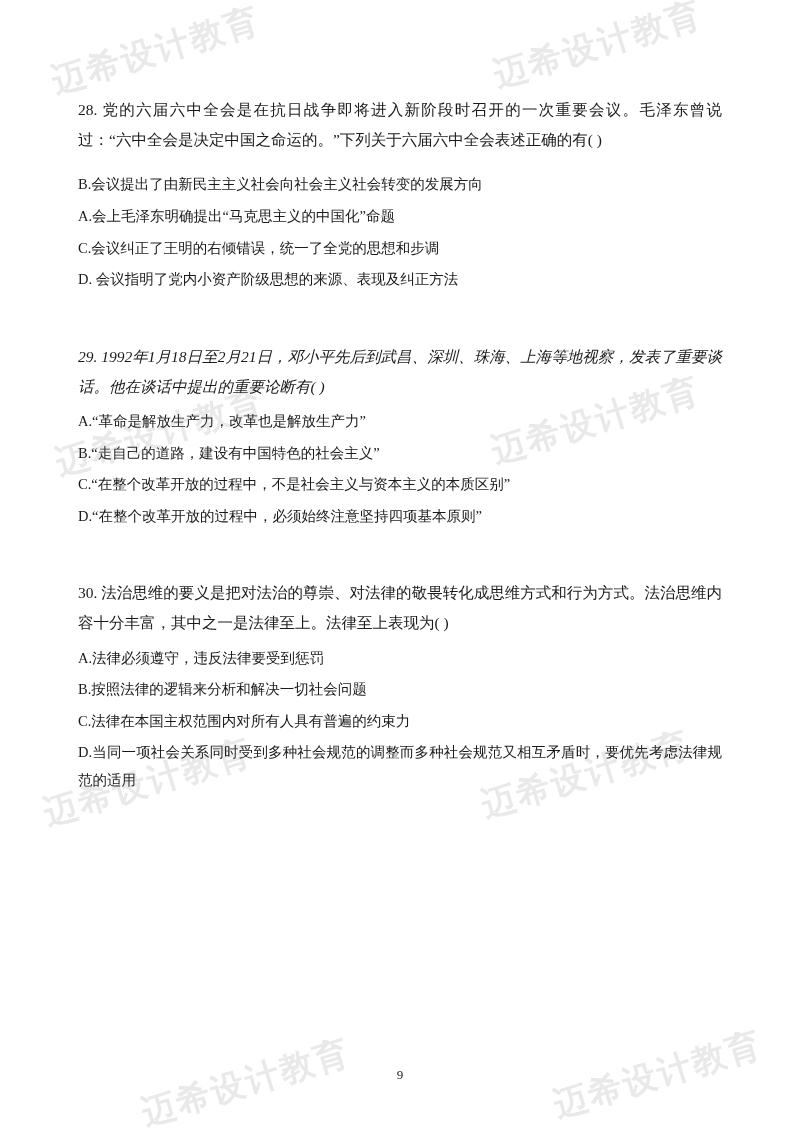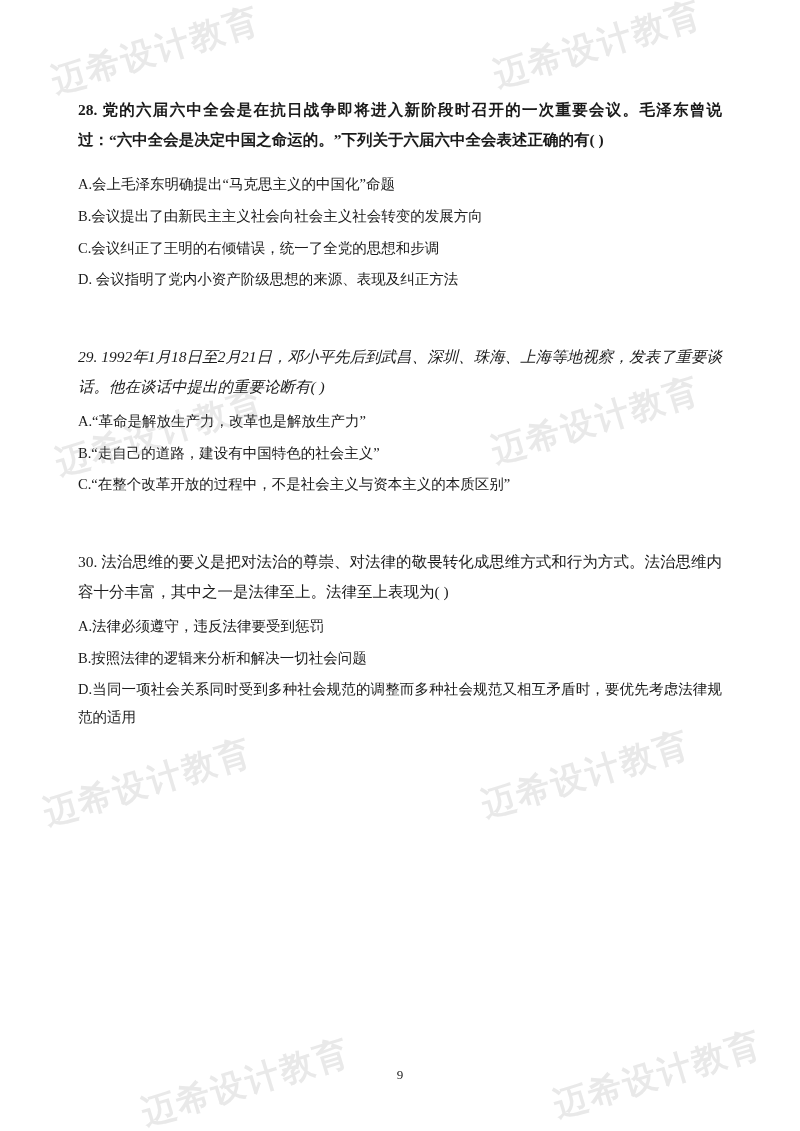--- a/index.html
+++ b/index.html
@@ -56,21 +56,21 @@
   .q-stem.light {
     font-weight: 400;
     font-style: italic;
   }
   .opt {
     font-size: 14.5px;
     line-height: 1.9;
     margin: 0 0 4px 0;
     text-align: justify;
   }
-  .q28 .q-stem { font-weight: 700; }
+  .q28 .q-stem { font-weight: 400; }
   .q30 .q-stem { font-weight: 400; }
   .q31 .q-stem { font-weight: 700; }
   .q29 .q-stem { font-weight: 400; }
   .spacer-sm { height: 10px; }
   .spacer-md { height: 22px; }
   .page-number {
     position: absolute;
     bottom: 48px;
     left: 0;
     width: 100%;
@@ -94,41 +94,43 @@
     <div class="wm" style="left: 478px; top: 752px;">迈希设计教育</div>
     <div class="wm" style="left: 138px; top: 1060px;">迈希设计教育</div>
     <div class="wm" style="left: 550px; top: 1052px;">迈希设计教育</div>
   </div>
 
   <div class="content">
 
     <div class="question q28">
       <p class="q-stem">28. 党的六届六中全会是在抗日战争即将进入新阶段时召开的一次重要会议。毛泽东曾说过：“六中全会是决定中国之命运的。”下列关于六届六中全会表述正确的有(        )</p>
       <div class="spacer-sm"></div>
+      <p class="opt">B.会议提出了由新民主主义社会向社会主义社会转变的发展方向</p>
       <p class="opt">A.会上毛泽东明确提出“马克思主义的中国化”命题</p>
-      <p class="opt">B.会议提出了由新民主主义社会向社会主义社会转变的发展方向</p>
       <p class="opt">C.会议纠正了王明的右倾错误，统一了全党的思想和步调</p>
       <p class="opt">D. 会议指明了党内小资产阶级思想的来源、表现及纠正方法</p>
     </div>
 
     <div class="spacer-md"></div>
 
     <div class="question q29">
       <p class="q-stem light">29. 1992年1月18日至2月21日，邓小平先后到武昌、深圳、珠海、上海等地视察，发表了重要谈话。他在谈话中提出的重要论断有(        )</p>
       <p class="opt">A.“革命是解放生产力，改革也是解放生产力”</p>
       <p class="opt">B.“走自己的道路，建设有中国特色的社会主义”</p>
       <p class="opt">C.“在整个改革开放的过程中，不是社会主义与资本主义的本质区别”</p>
+      <p class="opt">D.“在整个改革开放的过程中，必须始终注意坚持四项基本原则”</p>
     </div>
 
     <div class="spacer-md"></div>
 
     <div class="question q30">
       <p class="q-stem">30. 法治思维的要义是把对法治的尊崇、对法律的敬畏转化成思维方式和行为方式。法治思维内容十分丰富，其中之一是法律至上。法律至上表现为(        )</p>
       <p class="opt">A.法律必须遵守，违反法律要受到惩罚</p>
       <p class="opt">B.按照法律的逻辑来分析和解决一切社会问题</p>
+      <p class="opt">C.法律在本国主权范围内对所有人具有普遍的约束力</p>
       <p class="opt">D.当同一项社会关系同时受到多种社会规范的调整而多种社会规范又相互矛盾时，要优先考虑法律规范的适用</p>
     </div>
 
     <div class="spacer-md"></div>
 
 
   </div>
 
   <div class="page-number">9</div>
 

